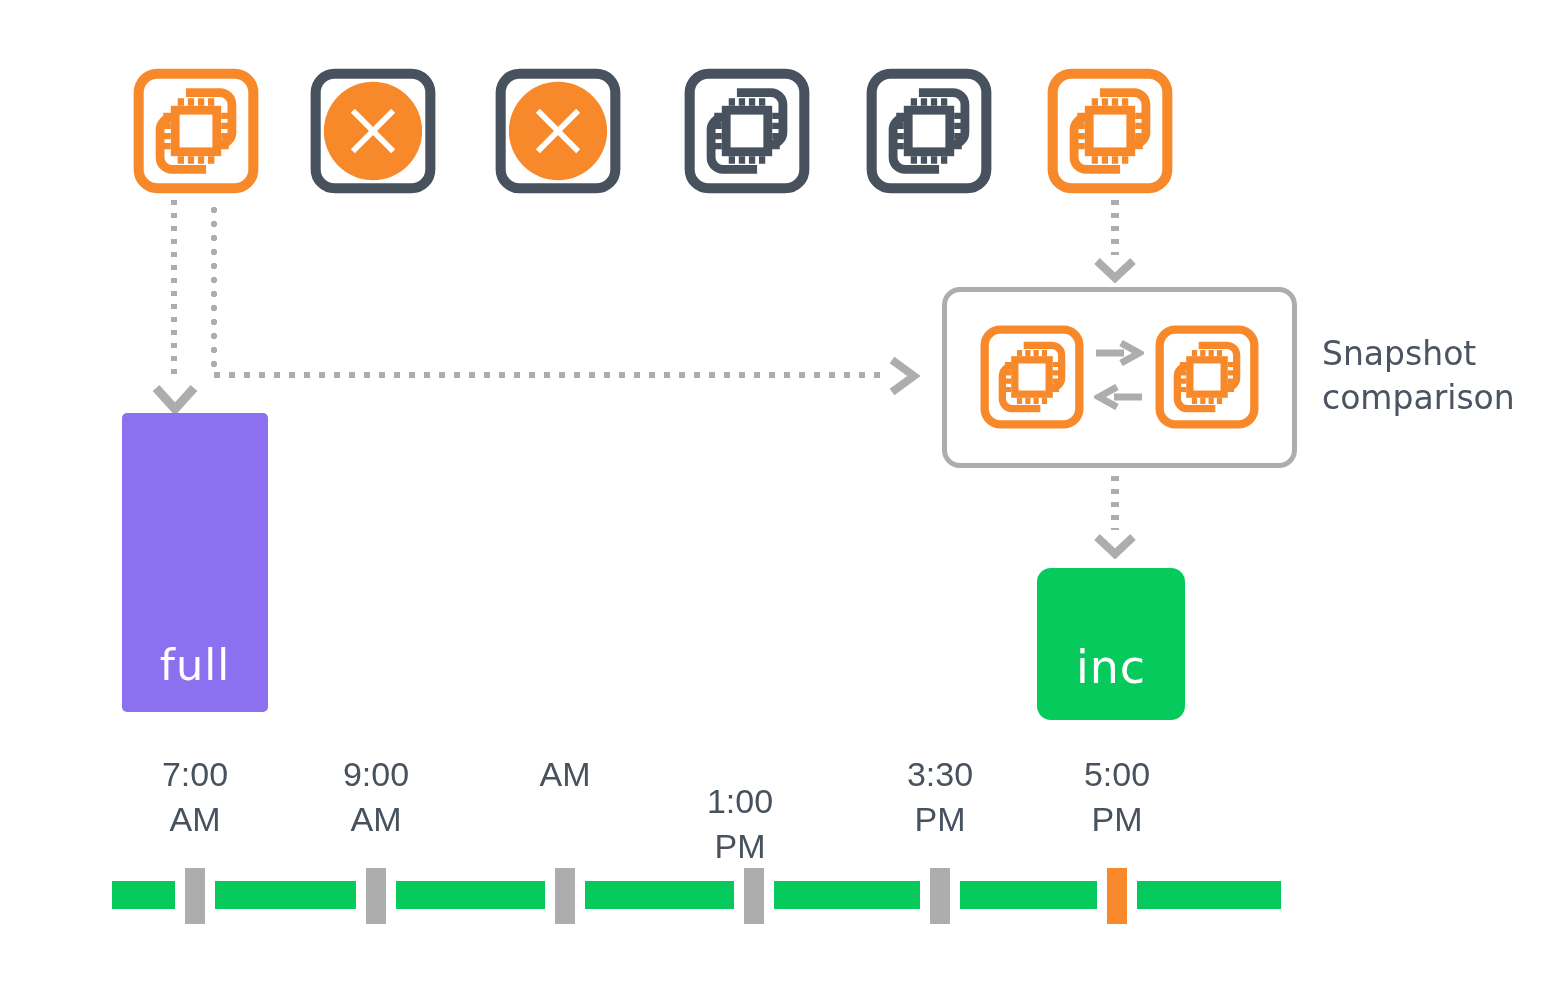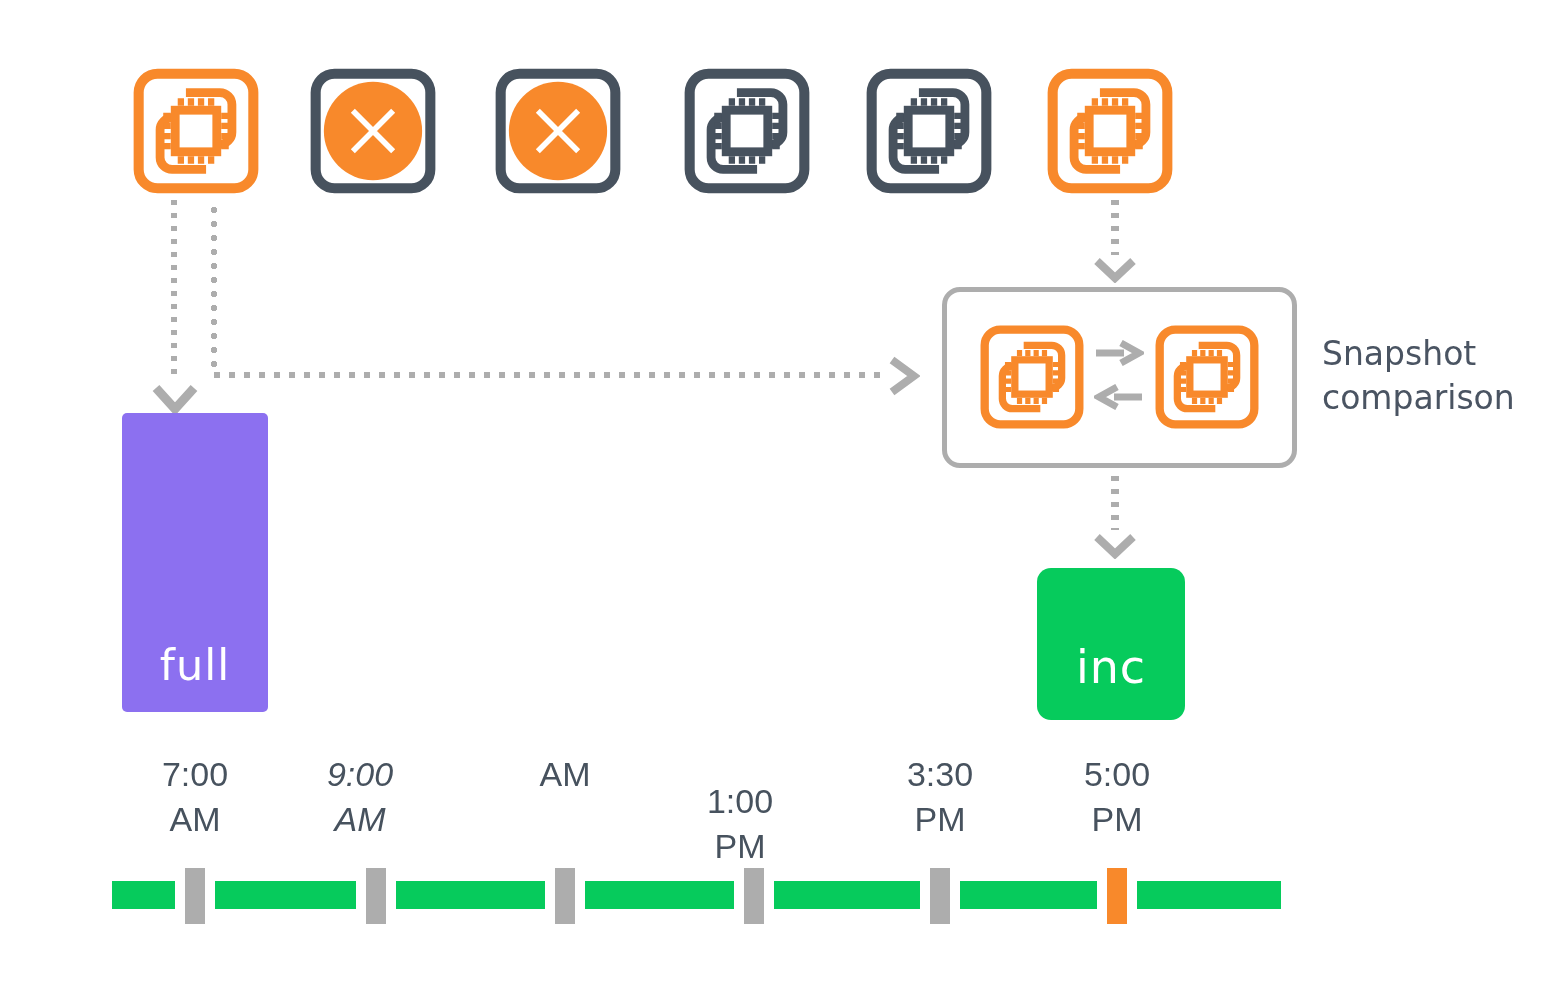--- a/index.html
+++ b/index.html
@@ -66,21 +66,21 @@
     position:absolute;left:1322px;top:332px;width:235px;
     color:#4A5462;font-size:33px;line-height:44px;
   }
 
   
   .time-label{
     position:absolute;top:752px;width:150px;text-align:center;
     color:#47525E;font-family:"Liberation Sans",sans-serif;font-size:34px;line-height:45px;
   }
   .time-label span{display:block;}
-  .tl-0{left:120px;} .tl-1{left:285px;font-style:italic;} .tl-2{left:490px;}
+  .tl-0{left:120px;} .tl-1{left:301px;} .tl-2{left:490px;}
   .tl-3{left:665px;margin-top:27px;} .tl-4{left:865px;} .tl-5{left:1042px;}
 
   .tl-seg{position:absolute;top:881px;height:28px;background:#06CB5C;}
   .seg-0{left:112px;width:63px;}
   .seg-1{left:215px;width:141px;}
   .seg-2{left:396px;width:149px;}
   .seg-3{left:585px;width:149px;}
   .seg-4{left:774px;width:146px;}
   .seg-5{left:960px;width:137px;}
   .seg-6{left:1137px;width:144px;}

